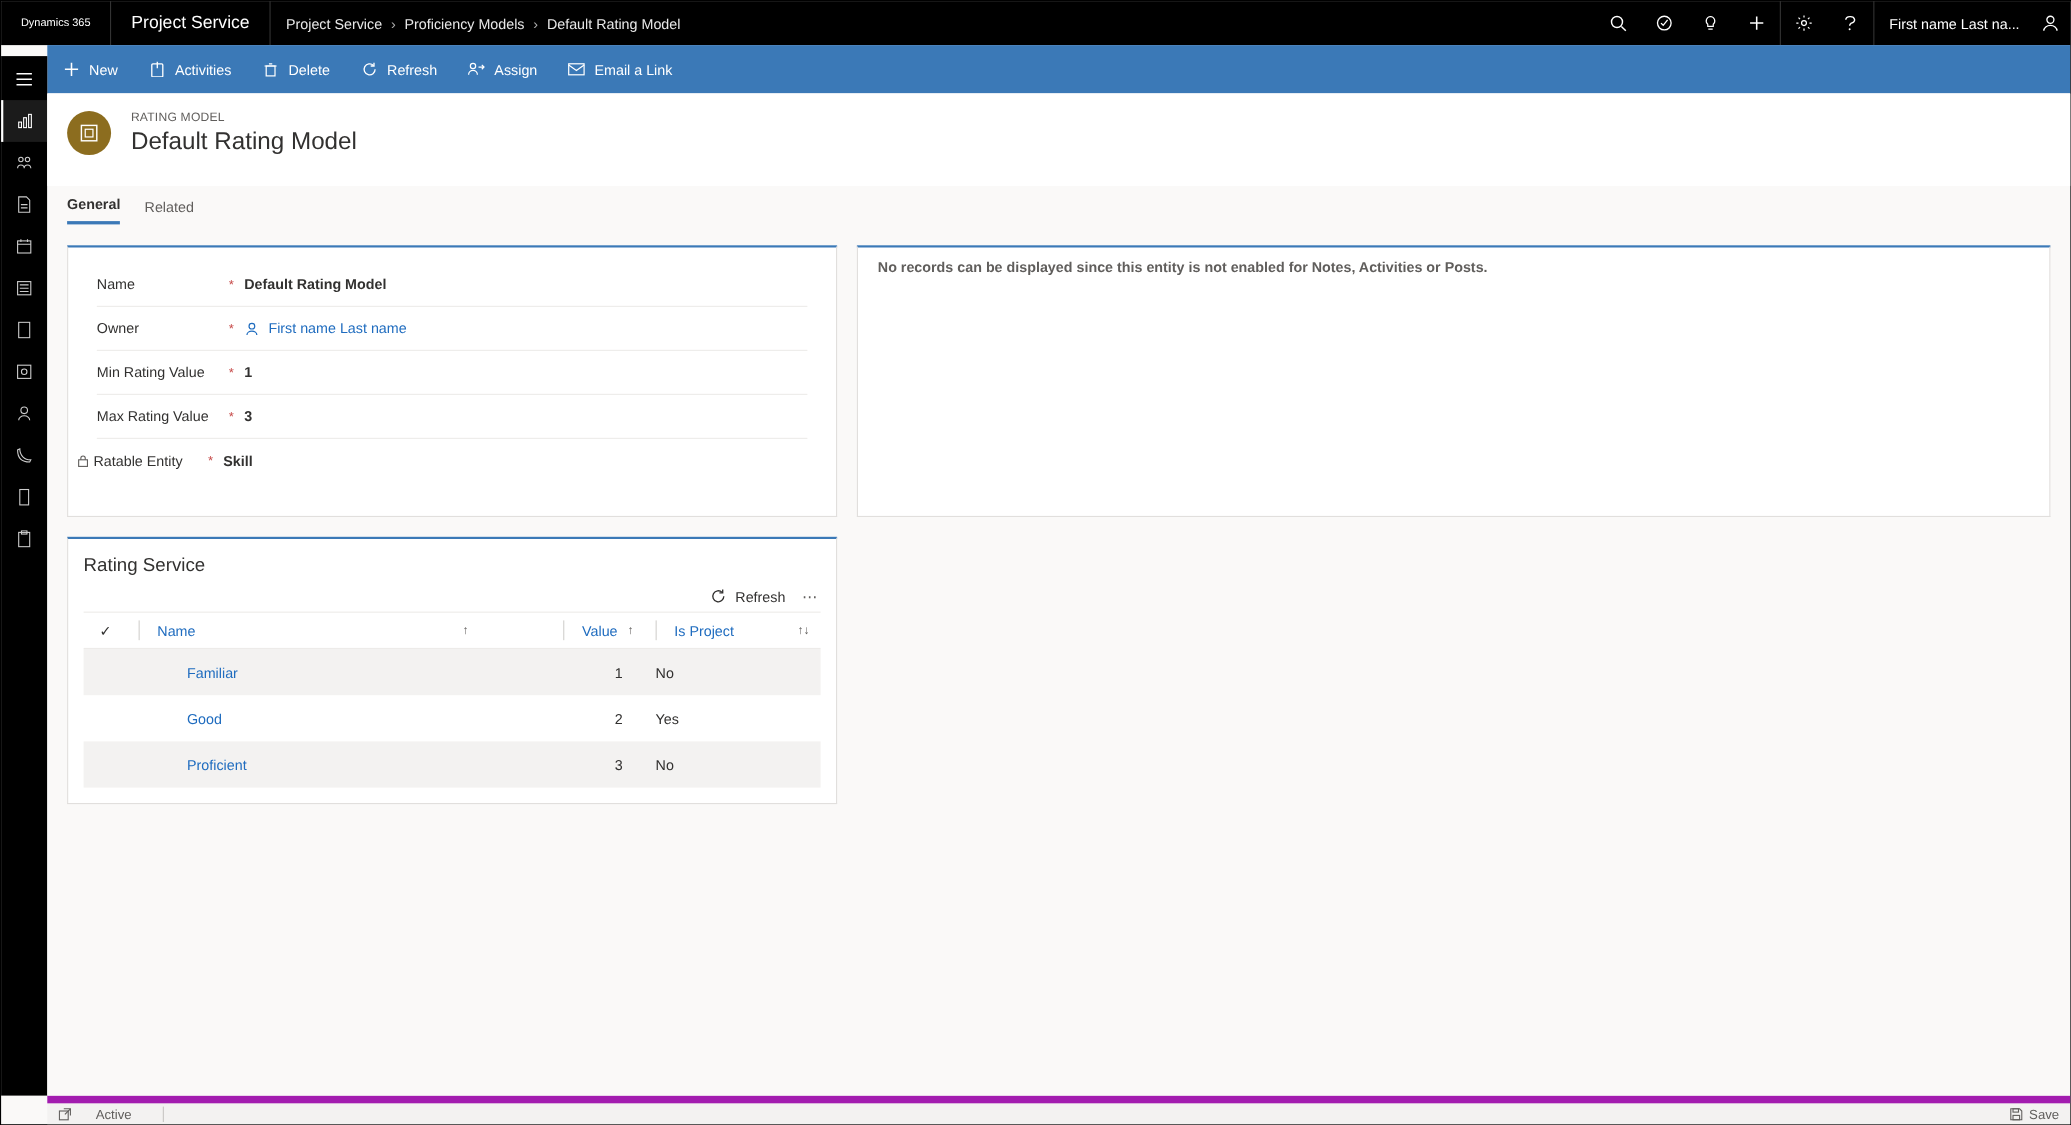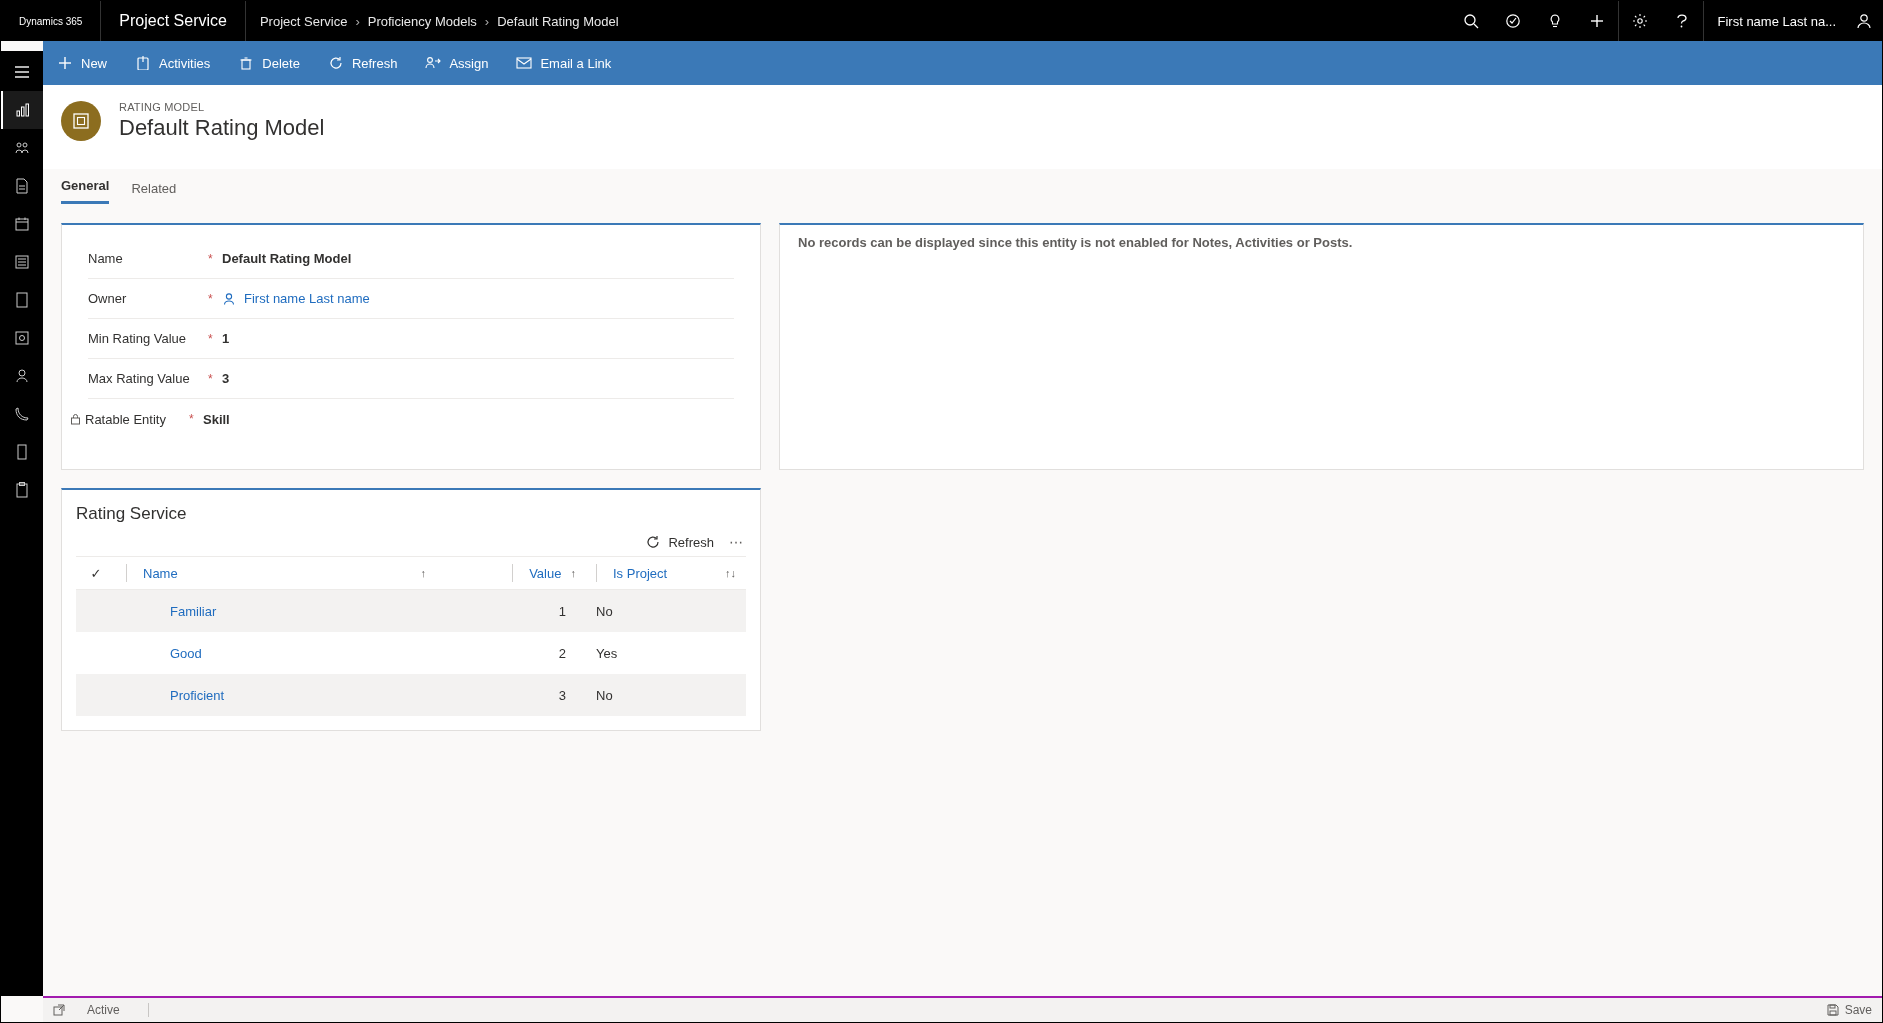--- a/index.html
+++ b/index.html
@@ -147,21 +147,21 @@
   display:flex; align-items:center; height:42px; font-size:13px;
 }
 .gridrow:nth-child(odd){ background:#F3F2F1; }
 .gridrow .col-chk { width:40px; }
 .gridrow .col.name { flex:1; padding-left:54px; color:#1F6CBF; cursor:pointer; }
 .gridrow .col.value { width:150px; text-align:right; padding-right:20px; color:#323130;}
 .gridrow .col.isdef { width:160px; padding-left:10px; color:#323130;}
 
 
 .statusbar {
-  height:26px; background:#F3F2F1; border-top:2px solid #a21caf;
+  height:26px; background:#F3F2F1; border-top:7px solid #a21caf;
   display:flex; align-items:center; padding:0 10px; font-size:12px; color:#605E5C;
   margin-left:42px;
 }
 .statusbar .sbico { margin-right:22px; cursor:pointer; }
 .statusbar .sbsep { width:1px; height:14px; background:#C8C6C4; margin:0 10px 0 28px;}
 .statusbar .spacer { flex:1; }
 .statusbar .save { display:flex; gap:6px; align-items:center; cursor:pointer;margin-left:20px; }
 
 .sort-ico { font-size:11px; color:#605E5C; }
 </style>

